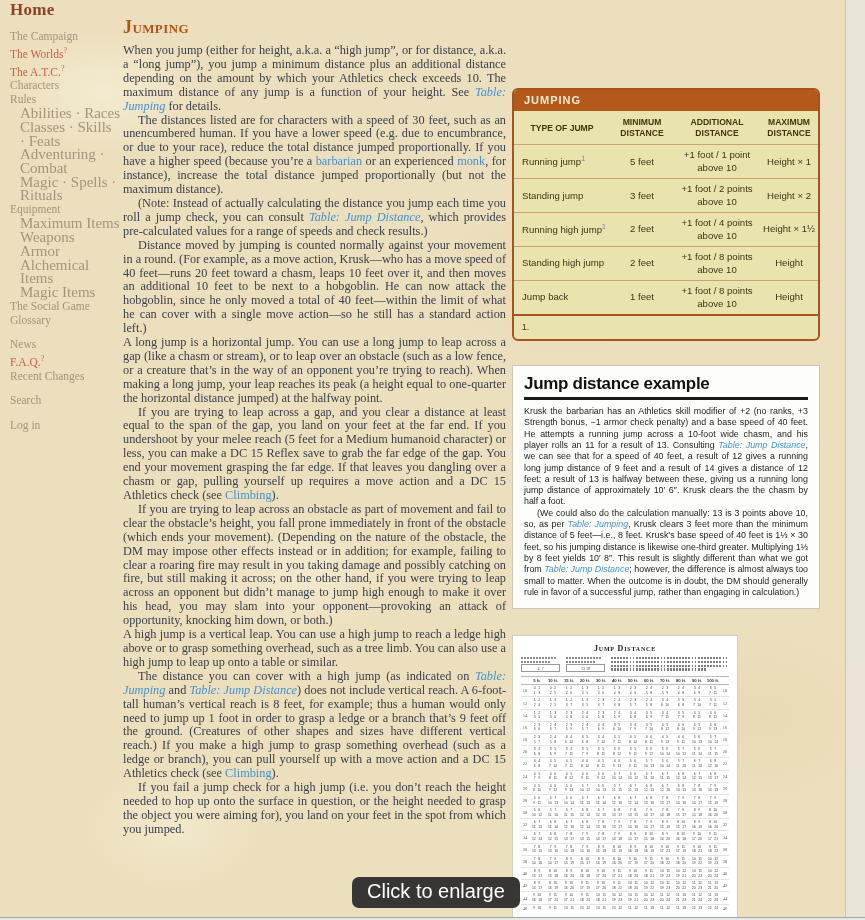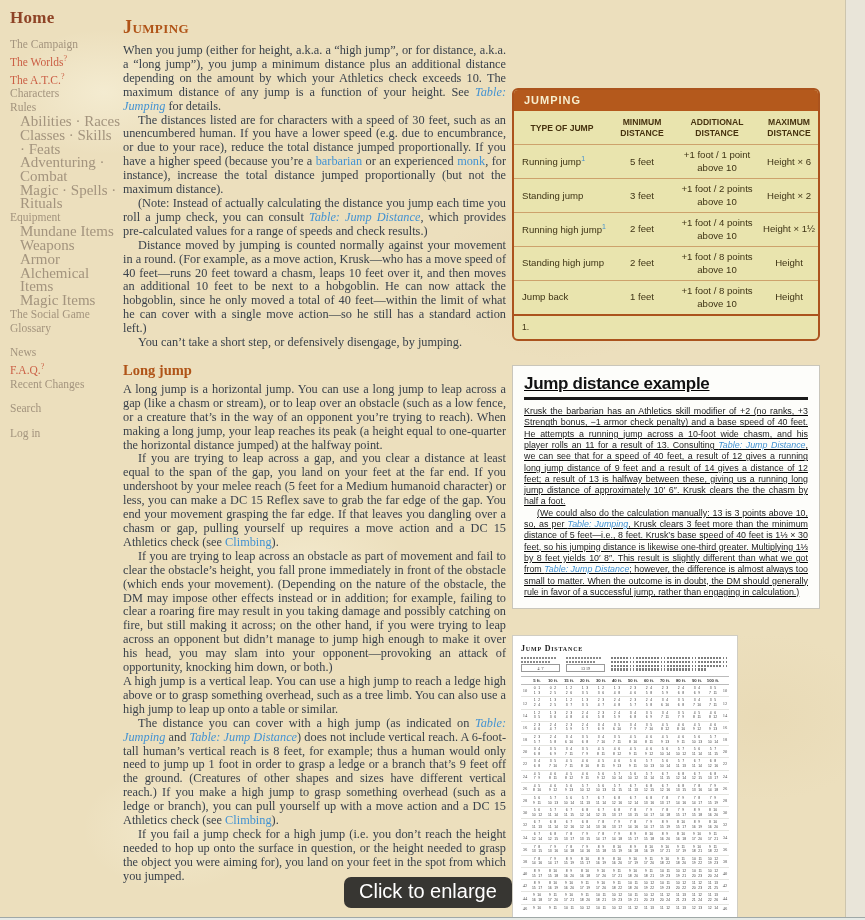--- a/index.html
+++ b/index.html
@@ -15,21 +15,21 @@
       radial-gradient(ellipse 170px 120px at 88% 78%, rgba(224,206,164,.28), transparent 70%),
       radial-gradient(ellipse 130px 90px at 20% 90%, rgba(250,245,224,.40), transparent 70%);
   }
   a { text-decoration:none; cursor:pointer; }
 
   
   .win-strip { position:absolute; top:0; right:0; width:20px; height:920px; background:#e9e5d9; border-left:1px solid #cdc5ad; }
   .footer-edge { position:absolute; left:0; right:0; bottom:0; height:3px; background:#e6eae6; border-top:1px solid #9fa8a8; z-index:5; }
 
   
-  .sidebar { position:absolute; left:10px; top:8px; width:110px; }
+  .sidebar { position:absolute; left:10px; top:0; width:110px; }
   .side-title { font-size:17px; font-weight:bold; color:#8e4326; letter-spacing:.3px; margin-bottom:10px; display:block; }
   .side-item { display:block; font-size:11.5px; line-height:13.4px; color:#a3947e; margin-bottom:.5px; }
   .side-item.ind { padding-left:10px; font-size:15px; }
   .side-item.red { color:#cb5f45; }
   .side-item.gap { margin-top:11px; }
   .side-item sup { font-size:8px; color:#cb5f45; }
 
   
   .main-col { position:absolute; left:123px; top:3px; width:383px; color:#39414b; }
   .main-col p { font-size:12.3px; line-height:13.9px; text-align:justify; }
@@ -48,46 +48,46 @@
   .jt-bar { background:#b4591c; color:#f7eecf; font-family:"Liberation Sans",sans-serif; font-weight:bold; font-size:11px; letter-spacing:1px; padding:4px 10px 5px; text-transform:uppercase; }
   .jt table { border-collapse:collapse; width:100%; table-layout:fixed; }
   .jt th { font-family:"Liberation Sans",sans-serif; font-size:8.6px; font-weight:bold; text-transform:uppercase; color:#46320f; text-align:center; padding:6px 2px 5px; line-height:1.3; }
   .jt td { font-family:"Liberation Sans",sans-serif; font-size:9.6px; color:#3f3416; text-align:center; padding:4px 3px; border-top:1px solid rgba(171,83,29,.45); line-height:1.3; }
   .jt td.type { text-align:left; padding-left:8px; }
   .jt sup.fn { color:#4292d2; font-size:7px; }
   .jt-foot { border-top:2px solid #ab531d; padding:5px 8px 6px; font-family:"Liberation Sans",sans-serif; font-size:8.6px; color:#3f3416; line-height:1.4; display:flex; gap:4px; }
   .jt-foot a.up { color:#4292d2; font-size:8px; }
 
   
-  .ex { width:308px; margin-top:24px; background:#fdfdfa; border:1px solid #c9c6bb; padding:8px 11px 10px;text-decoration:underline; }
+  .ex { width:308px; margin-top:24px; background:#fdfdfa; border:1px solid #c9c6bb; padding:8px 11px 10px; }
   .ex-title { font-family:"Liberation Sans",sans-serif; font-weight:bold; font-size:17px; letter-spacing:-.3px; color:#121212; padding-bottom:3px; border-bottom:3px solid #1a1a1a; margin-bottom:6px; }
   .ex p { font-family:"Liberation Sans",sans-serif; font-size:8.9px; line-height:11.3px; text-align:justify; color:#1d1d1d; }
   .ex p.ind { text-indent:13px; }
   .ex a.lnki { color:#4292d2; font-style:italic; }
 
   
   .thumb { width:226px; margin-top:26px; background:#ffffff; border:1px solid #d0cdc3; padding:8px 8px 6px; cursor:pointer; }
-  .thumb-title { font-variant:small-caps; font-weight:bold; font-size:8px; letter-spacing:.8px; color:#222; margin-bottom:4px; }
+  .thumb-title { font-variant:small-caps; font-weight:bold; font-size:8px; letter-spacing:.8px; text-align:center; color:#222; margin-bottom:4px; }
   .tg-legend { display:flex; gap:6px; margin-bottom:4px; align-items:flex-start; }
   .chip { width:42px; }
   .chip .tl { height:2.2px; margin-bottom:1.3px; background:repeating-linear-gradient(90deg,#8a8a8a 0 1.8px,transparent 1.8px 3px); }
   .chip .bx { border:.5px solid #999; font-size:4px; color:#333; text-align:center; padding:.5px 0; }
   .read { flex:1; }
   .read .tl { height:2.2px; margin-bottom:1.6px; background:repeating-linear-gradient(90deg,#7d7d7d 0 1.8px,transparent 1.8px 3.1px); }
   .tg-head { display:flex; padding:1px 8px; border-top:1px solid #bbb; border-bottom:1px solid #bbb; }
   .tg-head span { flex:1; font-family:"Liberation Sans",sans-serif; font-size:4.3px; font-weight:bold; color:#333; text-align:center; }
   .tg-row { display:flex; align-items:center; border-top:1px solid #e4e4e0; padding:1px 0; }
   .tg-row:first-of-type { border-top:none; }
   .tg-lab { width:8px; font-size:4.5px; color:#555; text-align:center; }
   .tg-cells { flex:1; }
   .tg-line { display:flex; }
   .tg-cell { flex:1; display:flex; justify-content:center; gap:2.5px; font-size:3.4px; line-height:4.6px; color:#3a3a3a; font-family:"Liberation Sans",sans-serif; }
 
   
-  .tooltip { position:absolute; left:344px; top:877px; background:rgba(45,44,42,.95); color:#fff;
+  .tooltip { position:absolute; left:352px; top:877px; background:rgba(45,44,42,.95); color:#fff;
     font-family:"Liberation Sans",sans-serif; font-size:20px; padding:3px 15px 5px; border-radius:7px; z-index:10; white-space:nowrap;text-align:center; }
 </style>
 </head>
 <body>
 
 <div class="win-strip"></div>
 <div class="footer-edge"></div>
 
 <nav class="sidebar">
   <a class="side-title">Home</a>
@@ -95,43 +95,41 @@
       <a class="side-item">The Campaign</a>
       <a class="side-item red">The Worlds<sup>?</sup></a>
       <a class="side-item red">The A.T.C.<sup>?</sup></a>
       <a class="side-item">Characters</a>
       <a class="side-item">Rules</a>
       <a class="side-item ind">Abilities · Races</a>
       <a class="side-item ind">Classes · Skills · Feats</a>
       <a class="side-item ind">Adventuring · Combat</a>
       <a class="side-item ind">Magic · Spells · Rituals</a>
       <a class="side-item">Equipment</a>
-      <a class="side-item ind">Mundane Items</a>
+      <a class="side-item ind">Maximum Items</a>
       <a class="side-item ind">Weapons</a>
       <a class="side-item ind">Armor</a>
       <a class="side-item ind">Alchemical Items</a>
       <a class="side-item ind">Magic Items</a>
       <a class="side-item">The Social Game</a>
       <a class="side-item">Glossary</a>
       <a class="side-item gap">News</a>
       <a class="side-item red">F.A.Q.<sup>?</sup></a>
       <a class="side-item">Recent Changes</a>
       <a class="side-item gap">Search</a>
       <a class="side-item gap">Log in</a>
     </div>
 </nav>
 
 <article class="main-col" id="main-col">
     <h2>Jumping</h2>
     <p><span>When you jump (either for height, a.k.a. a “high jump”, or for distance, a.k.a. a “long jump”), you jump a minimum distance plus an additional distance depending on the amount by which your Athletics check exceeds 10. The maximum distance of any jump is a function of your height. See </span><a class="lnki">Table: Jumping</a><span> for details.</span></p>
     <p class="ind"><span>The distances listed are for characters with a speed of 30 feet, such as an unencumbered human. If you have a lower speed (e.g. due to encumbrance, or due to your race), reduce the total distance jumped proportionally. If you have a higher speed (because you’re a </span><a class="lnk">barbarian</a><span> or an experienced </span><a class="lnk">monk</a><span>, for instance), increase the total distance jumped proportionally (but not the maximum distance).</span></p>
     <p class="ind"><span>(</span><span class="it">Note:</span><span> Instead of actually calculating the distance you jump each time you roll a jump check, you can consult </span><a class="lnki">Table: Jump Distance</a><span>, which provides pre-calculated values for a range of speeds and check results.)</span></p>
     <p class="ind"><span>Distance moved by jumping is counted normally against your movement in a round. (For example, as a move action, Krusk—who has a move speed of 40 feet—runs 20 feet toward a chasm, leaps 10 feet over it, and then moves an additional 10 feet to be next to a hobgoblin. He can now attack the hobgoblin, since he only moved a total of 40 feet—within the limit of what he can cover with a single move action—so he still has a standard action left.)</span></p>
-    <p class="ind"><span>You can’t take a short step, or defensively disengage, by jumping.</span></p>
-    <h3>Long jump</h3>
     <p><span>A long jump is a horizontal jump. You can use a long jump to leap across a gap (like a chasm or stream), or to leap over an obstacle (such as a low fence, or a creature that’s in the way of an opponent you’re trying to reach). When making a long jump, your leap reaches its peak (a height equal to one-quarter the horizontal distance jumped) at the halfway point.</span></p>
     <p class="ind"><span>If you are trying to leap across a gap, and you clear a distance at least equal to the span of the gap, you land on your feet at the far end. If you undershoot by your melee reach (5 feet for a Medium humanoid character) or less, you can make a DC 15 Reflex save to grab the far edge of the gap. You end your movement grasping the far edge. If that leaves you dangling over a chasm or gap, pulling yourself up requires a move action and a DC 15 Athletics check (see </span><a class="lnk">Climbing</a><span>).</span></p>
     <p class="ind"><span>If you are trying to leap across an obstacle as part of movement and fail to clear the obstacle’s height, you fall prone immediately in front of the obstacle (which ends your movement). (Depending on the nature of the obstacle, the DM may impose other effects instead or in addition; for example, failing to clear a roaring fire may result in you taking damage and possibly catching on fire, but still making it across; on the other hand, if you were trying to leap across an opponent but didn’t manage to jump high enough to make it over his head, you may slam into your opponent—provoking an attack of opportunity, knocking him down, or both.)</span></p>
     <p><span>A high jump is a vertical leap. You can use a high jump to reach a ledge high above or to grasp something overhead, such as a tree limb. You can also use a high jump to leap up onto a table or similar.</span></p>
     <p class="ind"><span>The distance you can cover with a high jump (as indicated on </span><a class="lnki">Table: Jumping</a><span> and </span><a class="lnki">Table: Jump Distance</a><span>) does not include vertical reach. A 6-foot-tall human’s vertical reach is 8 feet, for example; thus a human would only need to jump up 1 foot in order to grasp a ledge or a branch that’s 9 feet off the ground. (Creatures of other shapes and sizes have different vertical reach.) If you make a high jump to grasp something overhead (such as a ledge or branch), you can pull yourself up with a move action and a DC 15 Athletics check (see </span><a class="lnk">Climbing</a><span>).</span></p>
     <p class="ind"><span>If you fail a jump check for a high jump (i.e. you don’t reach the height needed to hop up onto the surface in question, or the height needed to grasp the object you were aiming for), you land on your feet in the spot from which you jumped.</span></p>
   </article>
 
 <aside class="right-col">
 
@@ -150,21 +148,21 @@
             <th>Minimum Distance</th>
             <th>Additional Distance</th>
             <th>Maximum Distance</th>
           </tr>
         </thead>
       <tbody id="jt-body">
           <tr>
             <td class="type">Running jump<sup class="fn">1</sup></td>
             <td>5 feet</td>
             <td>+1 foot / 1 point above 10</td>
-            <td>Height × 6</td>
+            <td>Height × 1</td>
           </tr>
           <tr>
             <td class="type">Standing jump</td>
             <td>3 feet</td>
             <td>+1 foot / 2 points above 10</td>
             <td>Height × 2</td>
           </tr>
           <tr>
             <td class="type">Running high jump<sup class="fn">1</sup></td>
             <td>2 feet</td>

